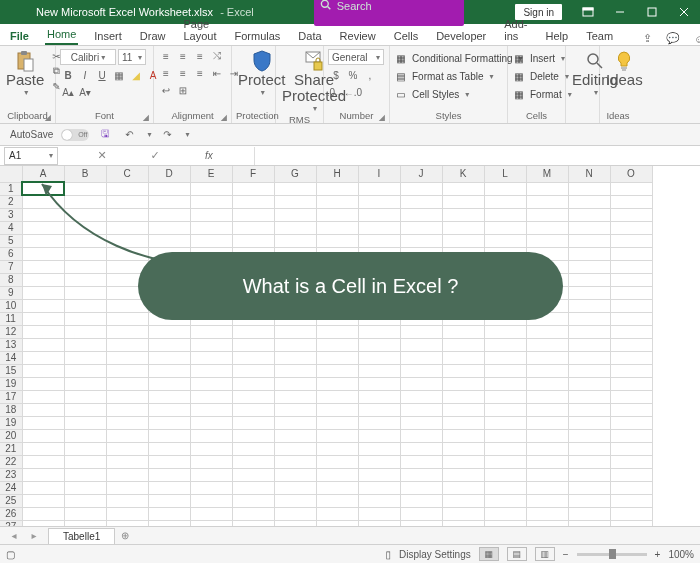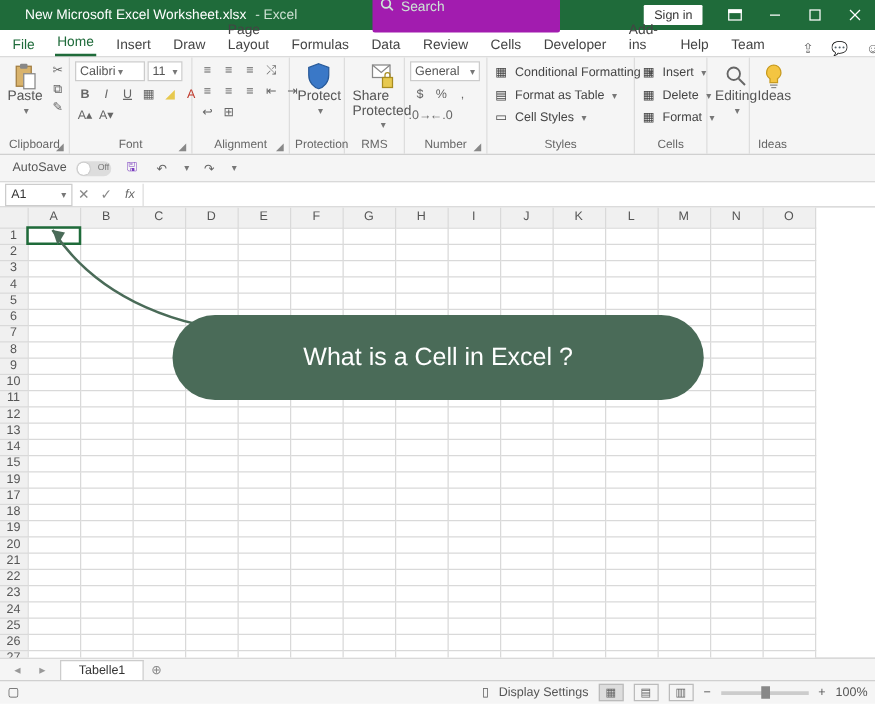--- a/index.html
+++ b/index.html
@@ -1,52 +1,52 @@
 <!DOCTYPE html>
 <html><head>
 <meta charset="utf-8">
 <style>
   * { box-sizing: border-box; margin: 0; padding: 0; font-family: "Segoe UI", Arial, sans-serif; }
   body { background: #fff; width: 700px; height: 565px; overflow: hidden; font-size: 11px; color: #333; }
   .titlebar { background: #1f6b3a; height: 24px; display: flex; align-items: center; color: #fff; font-size: 11px; }
-  .titlebar .doc { margin-left: 20px; text-align: center; }
+  .titlebar .doc { margin-left: 36px; text-align: center; }
   .titlebar .doc .name { color: #fff; }
   .titlebar .doc .app { color: #cce0d2; margin-left: 4px; }
   .searchbar { display: flex; align-items: flex-end; background: #a21caf; height: 18px; width: 150px; margin-left: 60px; border-radius: 2px; padding: 14px 6px; color: #cde5d5; gap: 6px; }
   .titlebar-right { margin-left: auto; display: flex; align-items: center; gap: 0; height: 24px; }
   .signin { background: #fff; color: #333; font-size: 10px; height: 16px; padding: 0 8px; display: flex; align-items: center; border-radius: 1px; margin-right: 10px; }
   .win-btn { width: 32px; height: 24px; display: flex; align-items: center; justify-content: center; color: #fff; font-size: 11px; }
   .win-btn svg { stroke: #fff; }
   .ribbon-tabs { display: flex; align-items: end; height: 22px; border-bottom: 1px solid #d0d0d0; padding-left: 8px; gap: 14px; background: #fff; font-size: 11px; color: #444; }
   .ribbon-tabs .tab { padding: 3px 2px; cursor: default; }
-  .ribbon-tabs .tab.file { color: #1f6b3a; font-weight: 400; margin-top: 32px; }
+  .ribbon-tabs .tab.file { color: #1f6b3a; font-weight: 700; margin-top: 32px; }
   .ribbon-tabs .tab.active { border-bottom: 2px solid #1f6b3a; color: #1f6b3a; }
   .ribbon-tabs .spacer { flex: 1; }
   .ribbon-tabs .icon-tab { width: 18px; text-align: center; color: #666; }
   .ribbon { display: flex; background: #f5f5f5; height: 78px; border-bottom: 1px solid #d0d0d0; font-size: 10px; color: #555; }
   .group { display: flex; flex-direction: column; border-right: 1px solid #ddd; padding: 3px 4px 1px 4px; }
   .group .body { flex: 1; display: flex; align-items: flex-start; gap: 2px; }
   .group .label { text-align: center; font-size: 9.5px; color: #666; height: 12px; position: relative; }
   .group .label .dlg { position: absolute; right: 0; bottom: 0; font-size: 8px; color: #888; }
   .vbtn { display: flex; flex-direction: column; align-items: center; justify-content: flex-start; gap: 0; padding: 1px 2px; }
   .vbtn .ic { width: 22px; height: 22px; display: flex; align-items: center; justify-content: center; }
-  .vbtn .tx { font-size: 11px; text-align: left; line-height: 1.05; }
+  .vbtn .tx { font-size: 15px; text-align: center; line-height: 1.05; }
   .mini { width: 16px; height: 14px; display: flex; align-items: center; justify-content: center; font-size: 10px; color: #666; }
   .fontsel { display: flex; gap: 2px; }
   .sel { background: #fff; border: 1px solid #ccc; height: 16px; display: flex; align-items: center; padding: 0 3px; font-size: 10px; }
   .row { display: flex; gap: 1px; }
   .col { display: flex; flex-direction: column; gap: 1px; }
   .stylerow { display: flex; align-items: center; gap: 4px; font-size: 10px; color: #444; white-space: nowrap; }
   .stylerow .ic { width: 14px; height: 14px; display:flex; align-items:center; justify-content:center; }
   .caret { font-size: 8px; color: #777; margin-left: 2px; }
   .qat { height: 22px; background: #f5f5f5; border-bottom: 1px solid #d0d0d0; display: flex; align-items: center; padding: 0 10px; gap: 8px; font-size: 10px; color: #555; }
   .toggle { display: inline-flex; align-items: center; background: #ddd; border-radius: 8px; height: 12px; width: 28px; position: relative; }
   .toggle::after { content: ""; width: 10px; height: 10px; background: #fff; border-radius: 50%; position: absolute; left: 1px; top: 1px; box-shadow: 0 0 1px rgba(0,0,0,.4); }
   .toggle .lbl { position: absolute; right: 2px; font-size: 7px; color: #777; }
-  .formula { height: 20px; border-bottom: 1px solid #d0d0d0; display: flex; align-items: center; background: #fff; }
+  .formula { height: 20px; border-bottom: 1px solid #d0d0d0; display: flex; align-items: center; background: #fff; gap: 35px; }
   .namebox { width: 54px; height: 18px; border: 1px solid #ccc; margin-left: 4px; display: flex; align-items: center; padding: 0 4px; font-size: 10px; justify-content: space-between; }
   .fx-btn { width: 18px; text-align: center; color: #888; }
   .fx-lbl { font-style: italic; font-size: 10px; color: #666; margin-left: 6px; }
   .sheet-wrap { position: relative; height: 360px; overflow: hidden; }
   .sheet { position: absolute; inset: 0; }
   table.grid { border-collapse: collapse; table-layout: fixed; }
   table.grid th, table.grid td { border: 1px solid #d9d9d9; font-size: 10px; font-weight: 400; color: #555; }
   table.grid th.colh { background: #f0f0f0; height: 16px; width: 42px; text-align: center; border-top: none; }
   table.grid th.corner { background: #f0f0f0; width: 22px; height: 16px; border-top: none; border-left: none; }
   table.grid th.rowh { background: #f0f0f0; width: 22px; text-align: center; height: 13px; border-left: none; }
@@ -148,21 +148,21 @@
         <div class="mini">⧉</div>
         <div class="mini">✎</div>
       </div>
     </div>
     <div class="label"><span>Clipboard</span><span class="dlg">◢</span></div>
   </div>
 
   <div class="group" style="width:98px">
     <div class="body col" style="gap:3px">
       <div class="fontsel">
-        <div class="sel" style="width:56px;justify-content:flex-start">
+        <div class="sel" style="width:56px;justify-content:center">
             <span>Calibri</span>
             <span class="caret">▾</span>
           </div>
         <div class="sel" style="width:28px;justify-content:space-between">
             <span>11</span>
             <span class="caret">▾</span>
           </div>
       </div>
       <div class="row">
         <div class="mini" style="font-weight:bold">B</div>

